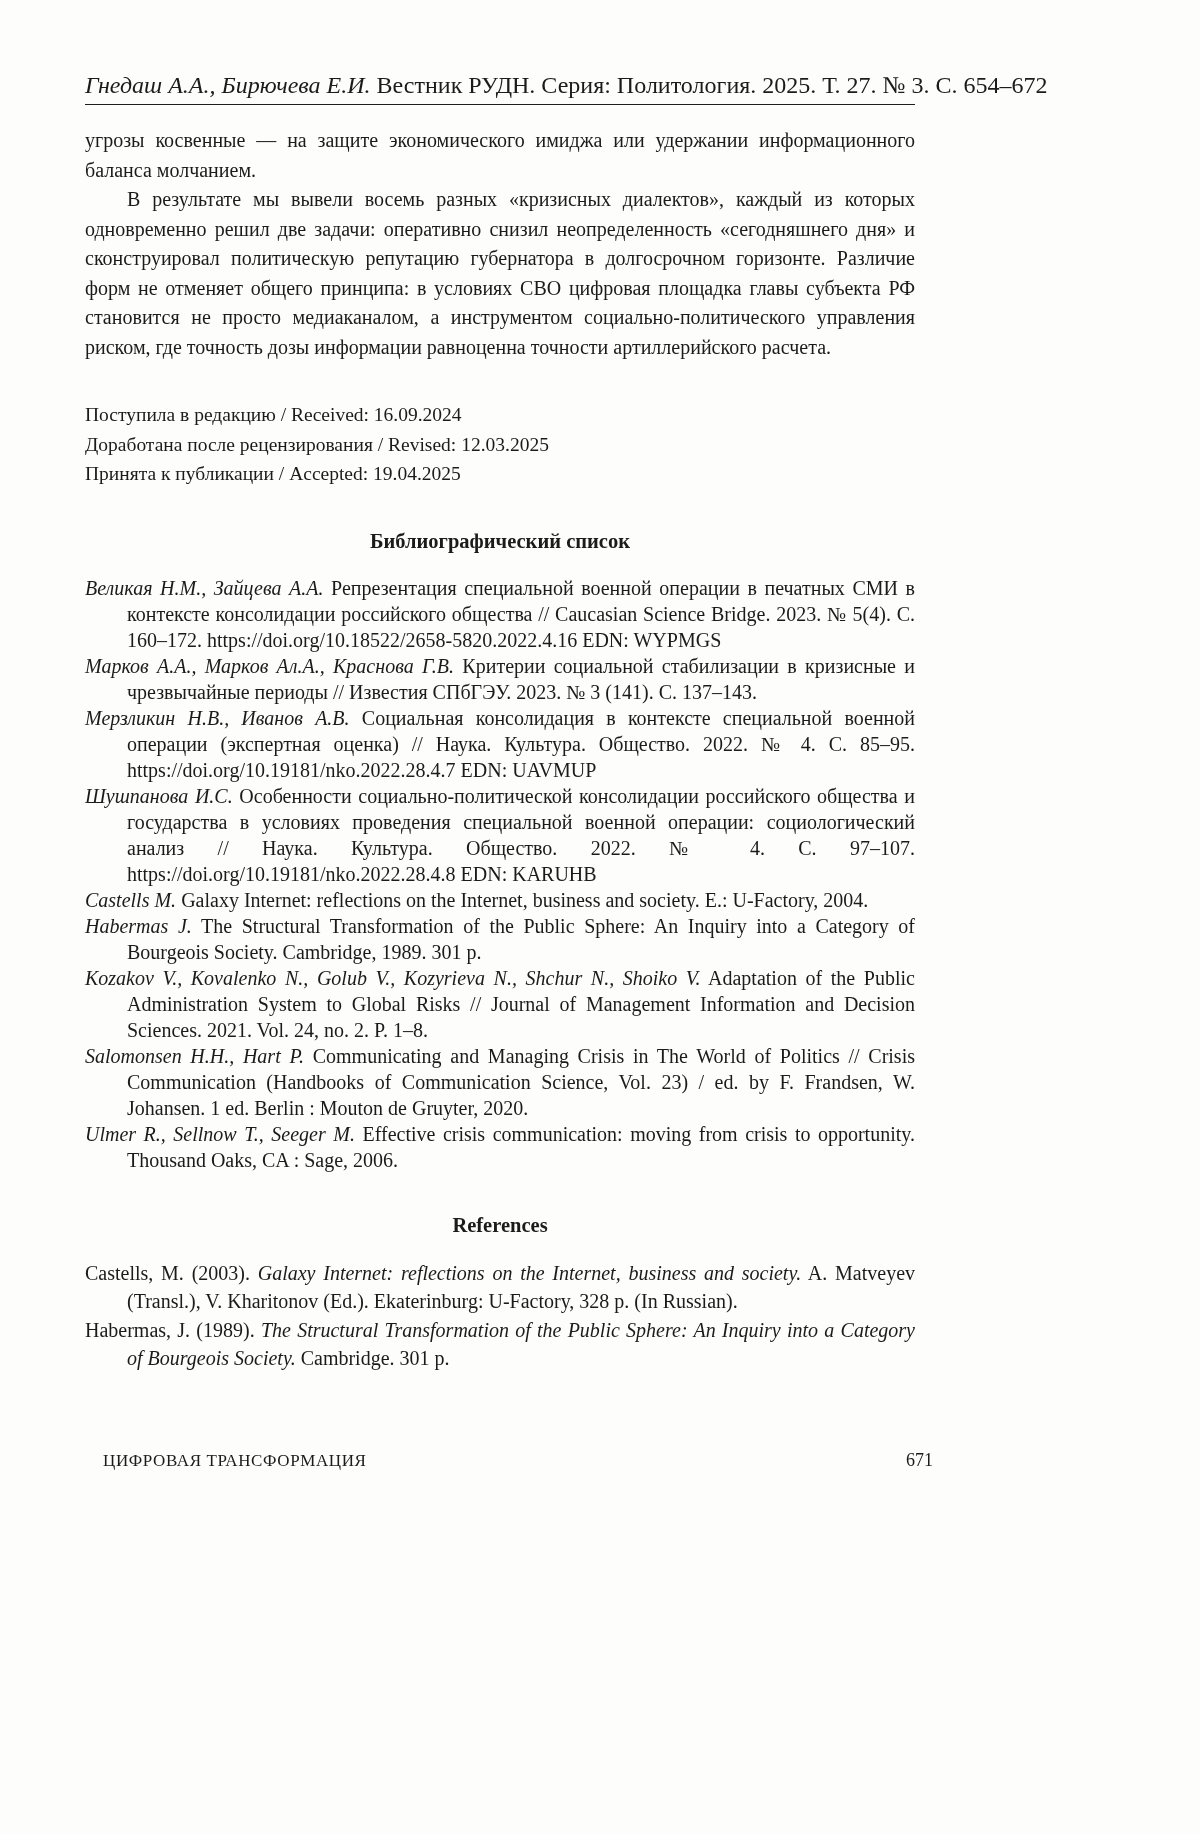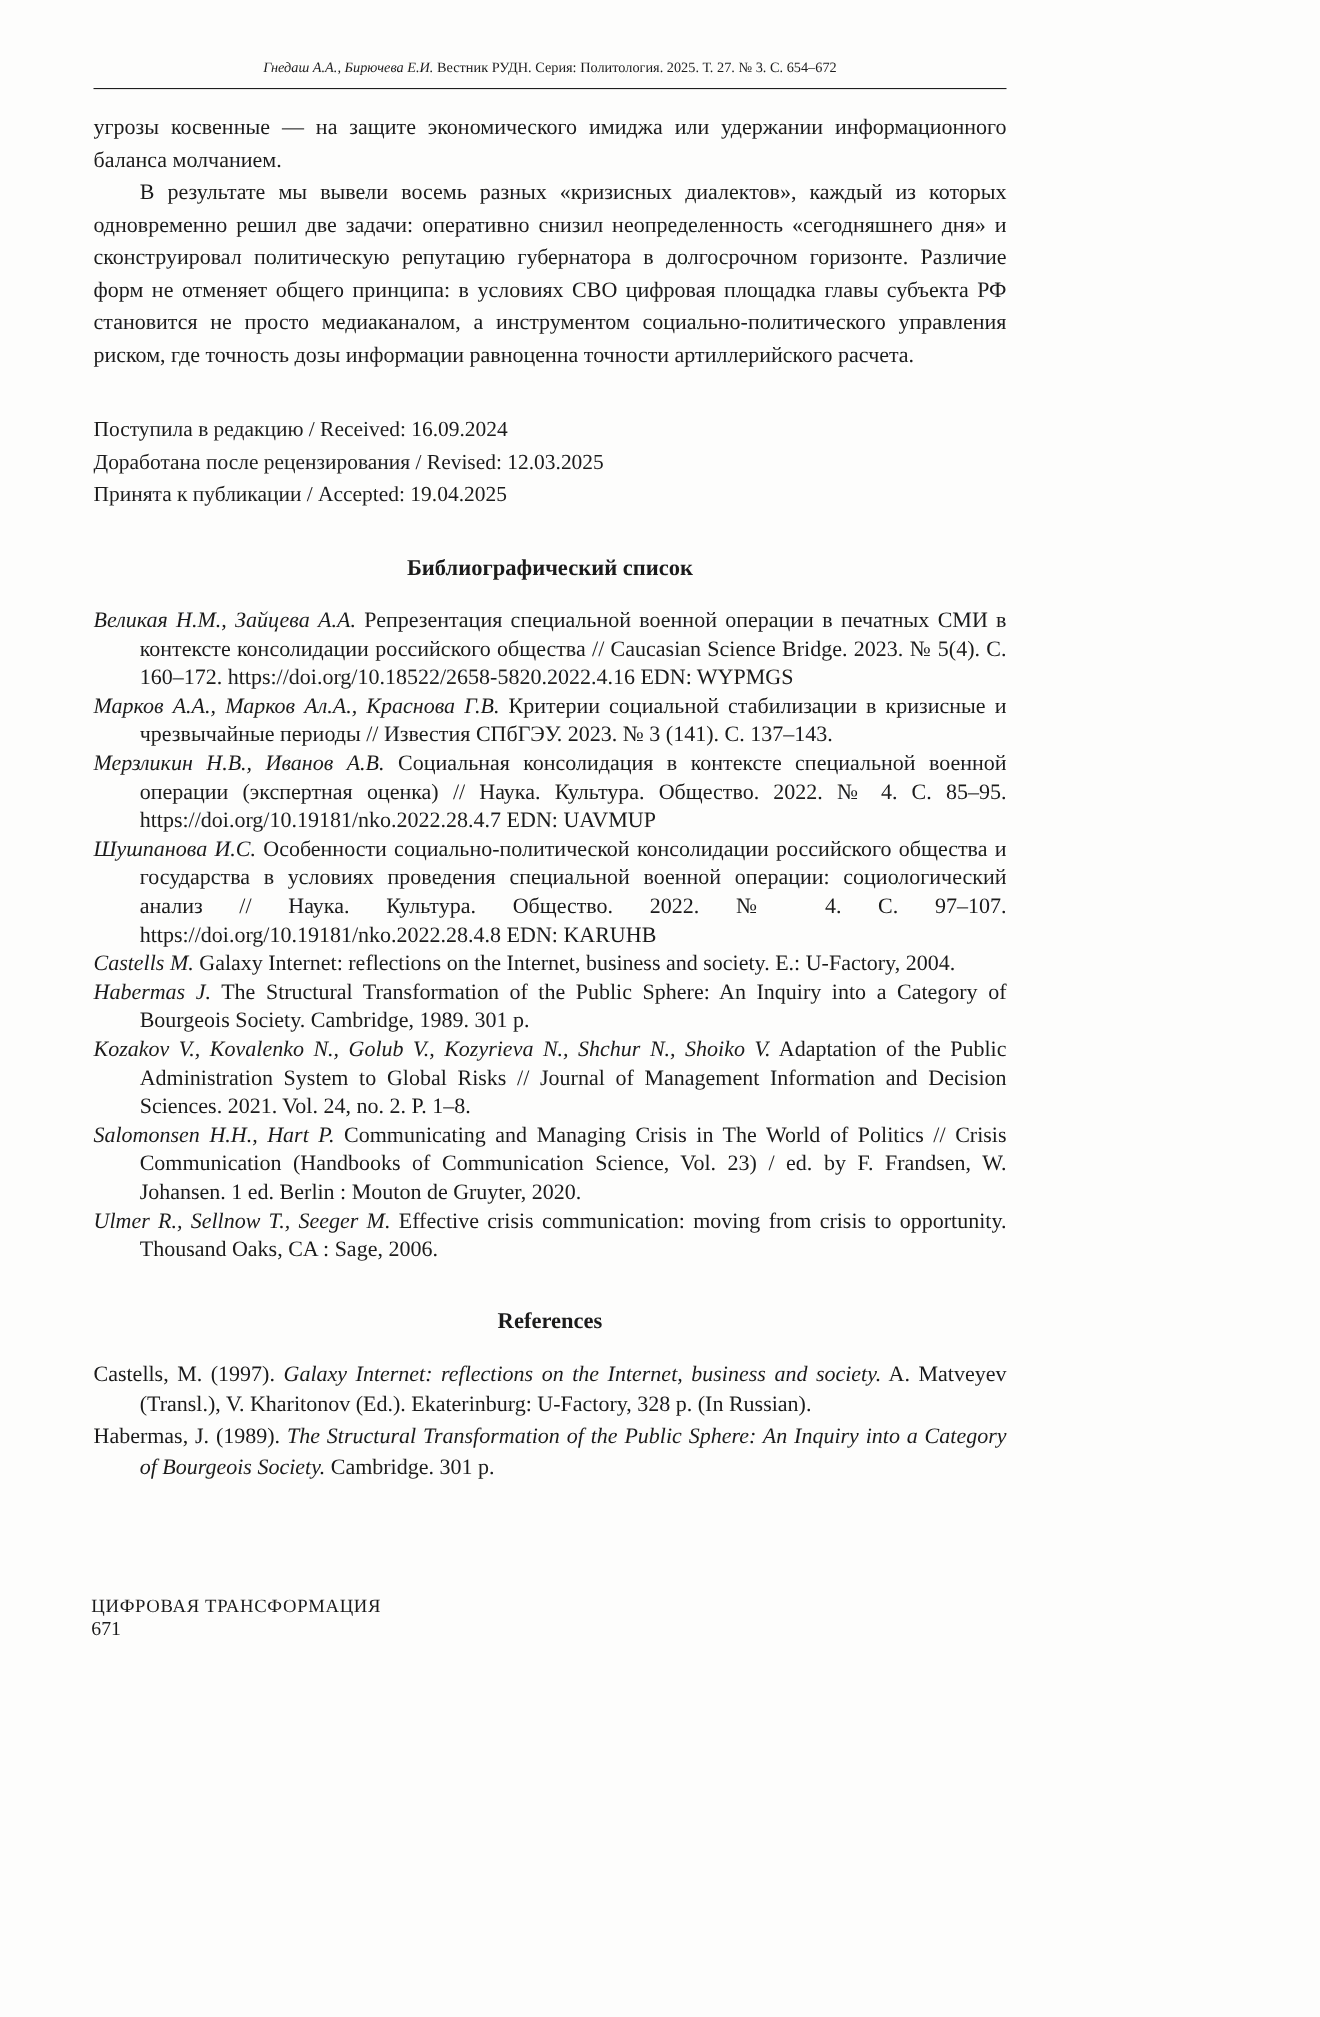--- a/index.html
+++ b/index.html
@@ -16,23 +16,23 @@
     font-family: "Liberation Serif", "DejaVu Serif", serif;
     overflow: hidden;
   }
   .content {
     position: absolute;
     left: 85px;
     top: 0;
     width: 830px;
   }
   .running-header {
-    padding-top: 50px;
+    padding-top: 74px;
     text-align: center;
-    font-size: 13px;
+    font-size: 24px;
     line-height: 22px;
     white-space: nowrap;
   }
   .running-header .authors { font-style: italic; }
   .header-rule {
     border: none;
     border-top: 1.8px solid #1e1e1e;
     margin: 8px 0 0 0;
   }
   .body-par {
@@ -66,29 +66,28 @@
     text-align: justify;
     padding-left: 42px;
     text-indent: -42px;
   }
   .entry-list.refs .entry {
     line-height: 28.5px;
   }
   .entry em { font-style: italic; }
   .page-footer {
     position: absolute;
-    left: 83px;
+    left: 103px;
     width: 830px;
     top: 1450px;
     display: flex;
     justify-content: space-between;
     align-items: baseline;
     font-size: 17px;
     letter-spacing: 0.6px;
-    flex-direction: column;
   }
   .page-footer .pnum { letter-spacing: 0; font-size: 18px; }
 </style>
 </head>
 <body>
 
 <div class="page">
   <div class="content">
 
     <header class="running-header">
@@ -117,21 +116,21 @@
             <div class="entry"><em>Habermas J.</em><span> The Structural Transformation of the Public Sphere: An Inquiry into a Category of Bourgeois Society. Cambridge, 1989. 301 p.</span></div>
             <div class="entry"><em>Kozakov V., Kovalenko N., Golub V., Kozyrieva N., Shchur N., Shoiko V.</em><span> Adaptation of the Public Administration System to Global Risks // Journal of Management Information and Decision Sciences. 2021. Vol. 24, no. 2. P. 1–8.</span></div>
             <div class="entry"><em>Salomonsen H.H., Hart P.</em><span> Communicating and Managing Crisis in The World of Politics // Crisis Communication (Handbooks of Communication Science, Vol. 23) / ed. by F. Frandsen, W. Johansen. 1 ed. Berlin : Mouton de Gruyter, 2020.</span></div>
             <div class="entry"><em>Ulmer R., Sellnow T., Seeger M.</em><span> Effective crisis communication: moving from crisis to opportunity. Thousand Oaks, CA : Sage, 2006.</span></div>
           </div>
       </section>
 
       <section>
         <h2 class="section-title">References</h2>
         <div class="entry-list refs" id="ref-list">
-            <div class="entry"><span>Castells, M. (1997). </span><em>Galaxy Internet: reflections on the Internet, business and society.</em><span> A. Matveyev (Transl.), V. Kharitonov (Ed.). Ekaterinburg: U-Factory, 328 p. (In Russian).</span></div>
+            <div class="entry"><span>Castells, M. (2003). </span><em>Galaxy Internet: reflections on the Internet, business and society.</em><span> A. Matveyev (Transl.), V. Kharitonov (Ed.). Ekaterinburg: U-Factory, 328 p. (In Russian).</span></div>
             <div class="entry"><span>Habermas, J. (1989). </span><em>The Structural Transformation of the Public Sphere: An Inquiry into a Category of Bourgeois Society.</em><span> Cambridge. 301 p.</span></div>
           </div>
       </section>
     </main>
 
   </div>
 
   <footer class="page-footer">
     <span>ЦИФРОВАЯ ТРАНСФОРМАЦИЯ</span>
     <span class="pnum">671</span>

